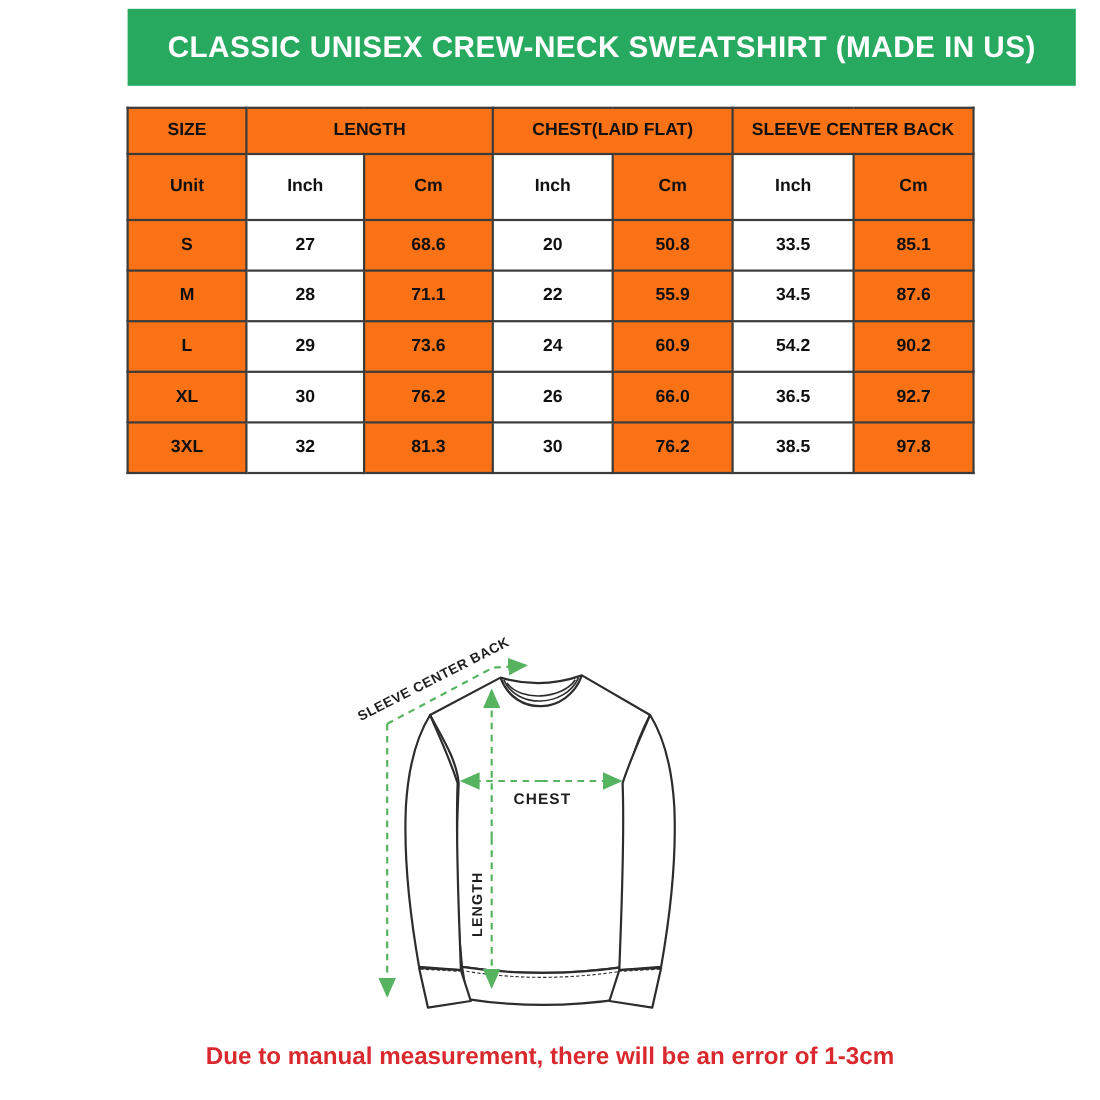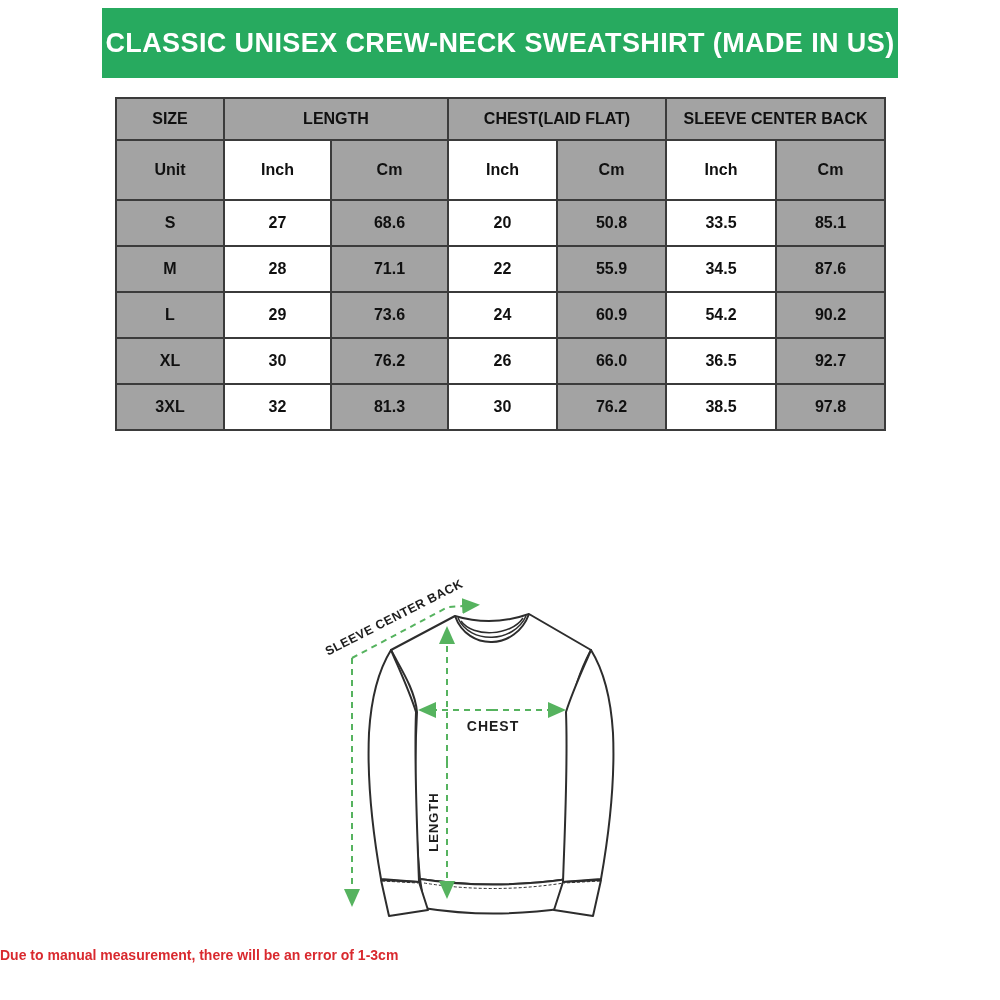--- a/index.html
+++ b/index.html
@@ -4,51 +4,51 @@
 <style>
   * { margin:0; padding:0; box-sizing:border-box; }
   html,body { background:#fff; }
   .sheet {
     position:relative; width:1000px; height:1000px;
     background:#ffffff; overflow:hidden;
     font-family:"Liberation Sans", sans-serif;
   }
   
   .banner {
-    position:absolute; left:102px; top:8px; width:796px; height:70px;
+    position:absolute; left:116px; top:8px; width:862px; height:70px;
     background:#27aa5f; display:flex; align-items:center; justify-content:center;
   }
   .banner h1 {
     color:#ffffff; font-size:27px; font-weight:bold; letter-spacing:.4px;
     white-space:nowrap;
   }
   
   .table-wrap { position:absolute; left:115px; top:97px; }
   table.size-table {
     border-collapse:collapse; table-layout:fixed; width:769px;
     font-family:"Liberation Sans", sans-serif;
   }
   .size-table th, .size-table td {
     border:2px solid #3b3b3b; text-align:center; vertical-align:middle;
     font-size:16px; font-weight:bold; color:#101010; padding:0;
   }
   .size-table tr.group-row   { height:42px; }
   .size-table tr.unit-row    { height:60px; }
   .size-table tr.data-row    { height:46px; }
-  .c-gray  { background:#a3a3a3;margin-left:16px; }
+  .c-gray  { background:#f97316;margin-left:16px; }
   .c-white { background:#ffffff; }
   
   .diagram { position:absolute; left:320px; top:578px; }
   .diagram text {
     font-family:"Liberation Sans", sans-serif; font-weight:bold; fill:#1e1e1e;
   }
   
   .note {
     position:absolute; left:0; top:947px; width:100%;
-    color:#d9292e; font-size:14px; font-weight:bold;
+    text-align:center; color:#d9292e; font-size:22px; font-weight:bold;
   }
 </style>
 </head>
 <body>
 
 <div class="sheet">
 
   <div class="banner">
     <h1>CLASSIC UNISEX CREW-NECK SWEATSHIRT (MADE IN US)</h1>
   </div>

